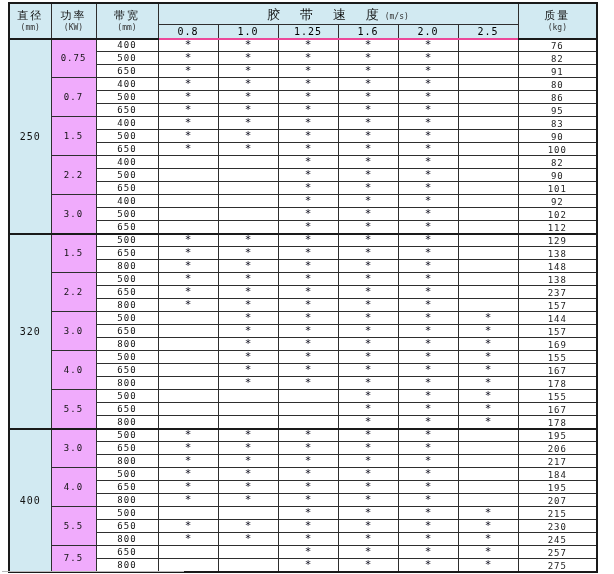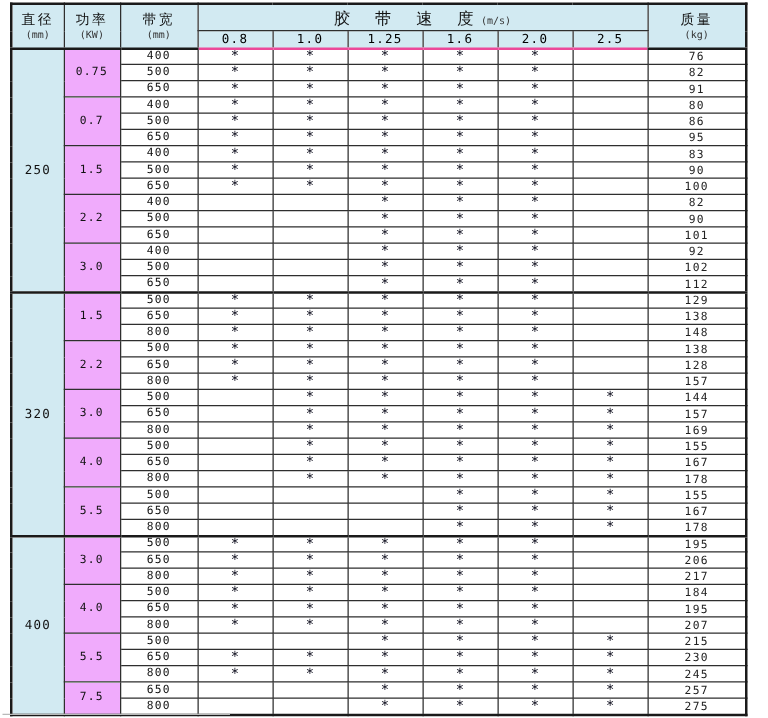--- a/index.html
+++ b/index.html
@@ -286,21 +286,21 @@
           <td class="mass">138</td>
         </tr>
         <tr>
           <td class="bw">650</td>
           <td class="mark">*</td>
           <td class="mark">*</td>
           <td class="mark">*</td>
           <td class="mark">*</td>
           <td class="mark">*</td>
           <td class="mark"></td>
-          <td class="mass">128</td>
+          <td class="mass">237</td>
         </tr>
         <tr>
           <td class="bw">800</td>
           <td class="mark">*</td>
           <td class="mark">*</td>
           <td class="mark">*</td>
           <td class="mark">*</td>
           <td class="mark">*</td>
           <td class="mark"></td>
           <td class="mass">157</td>

